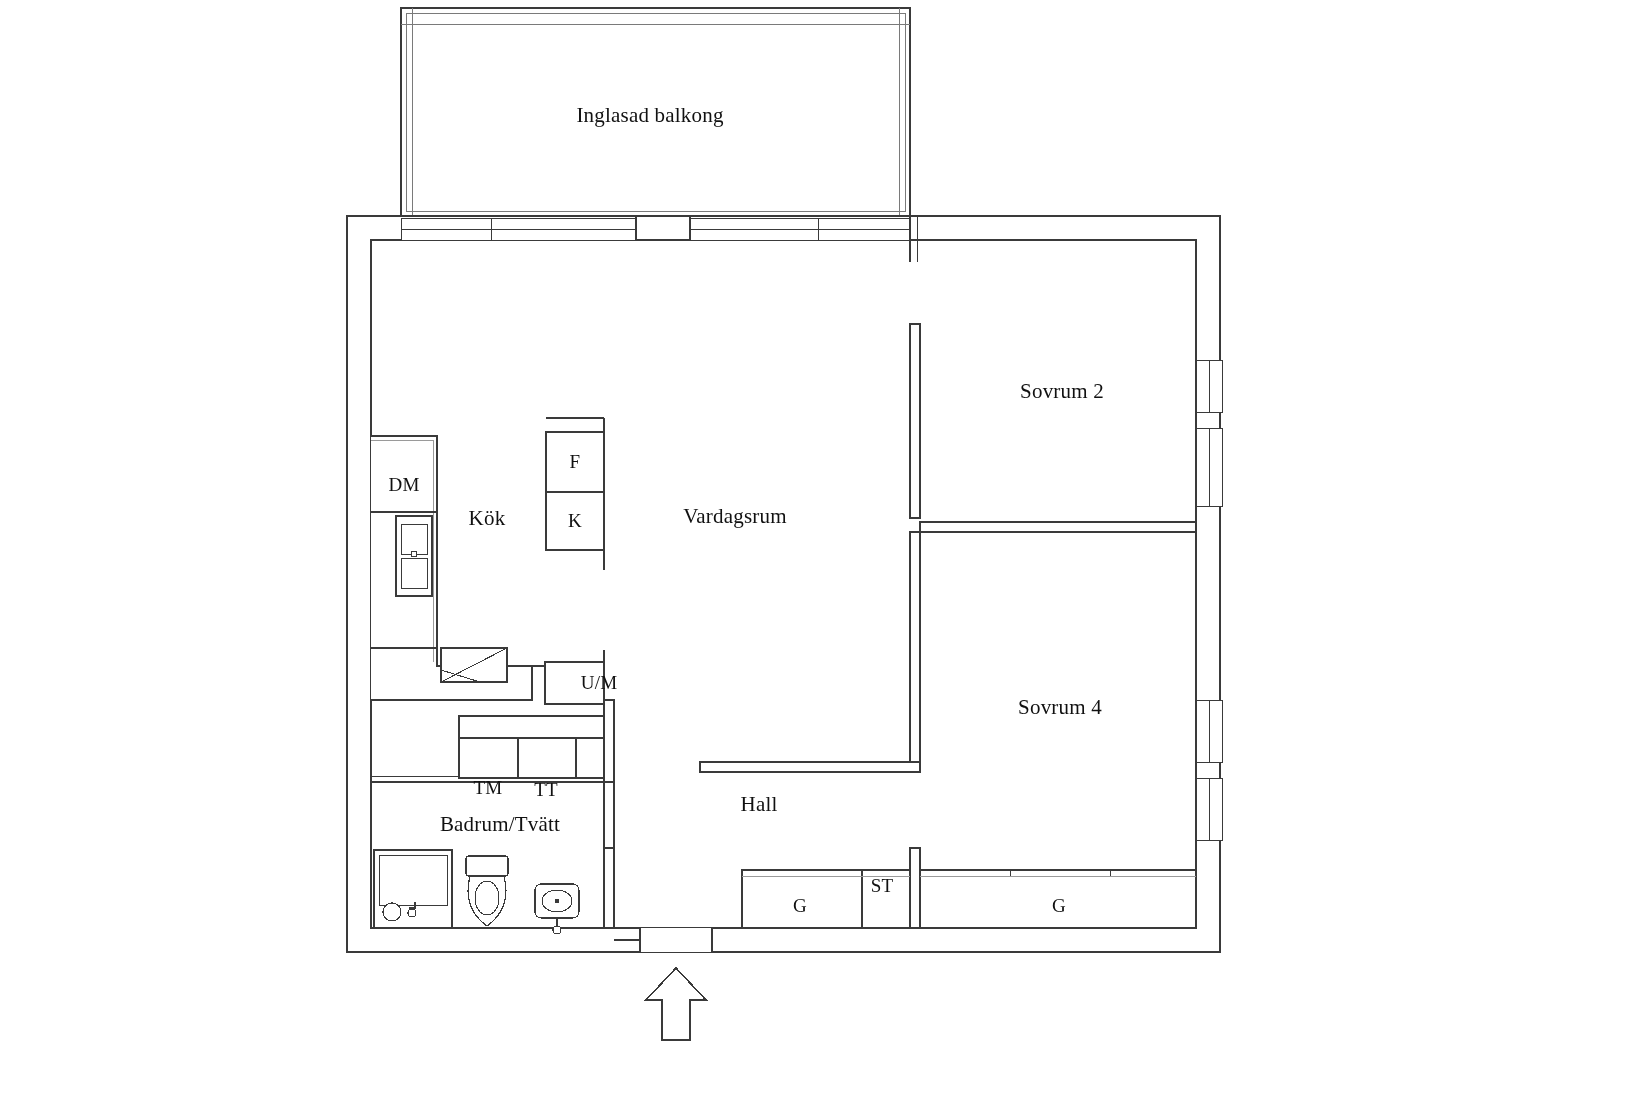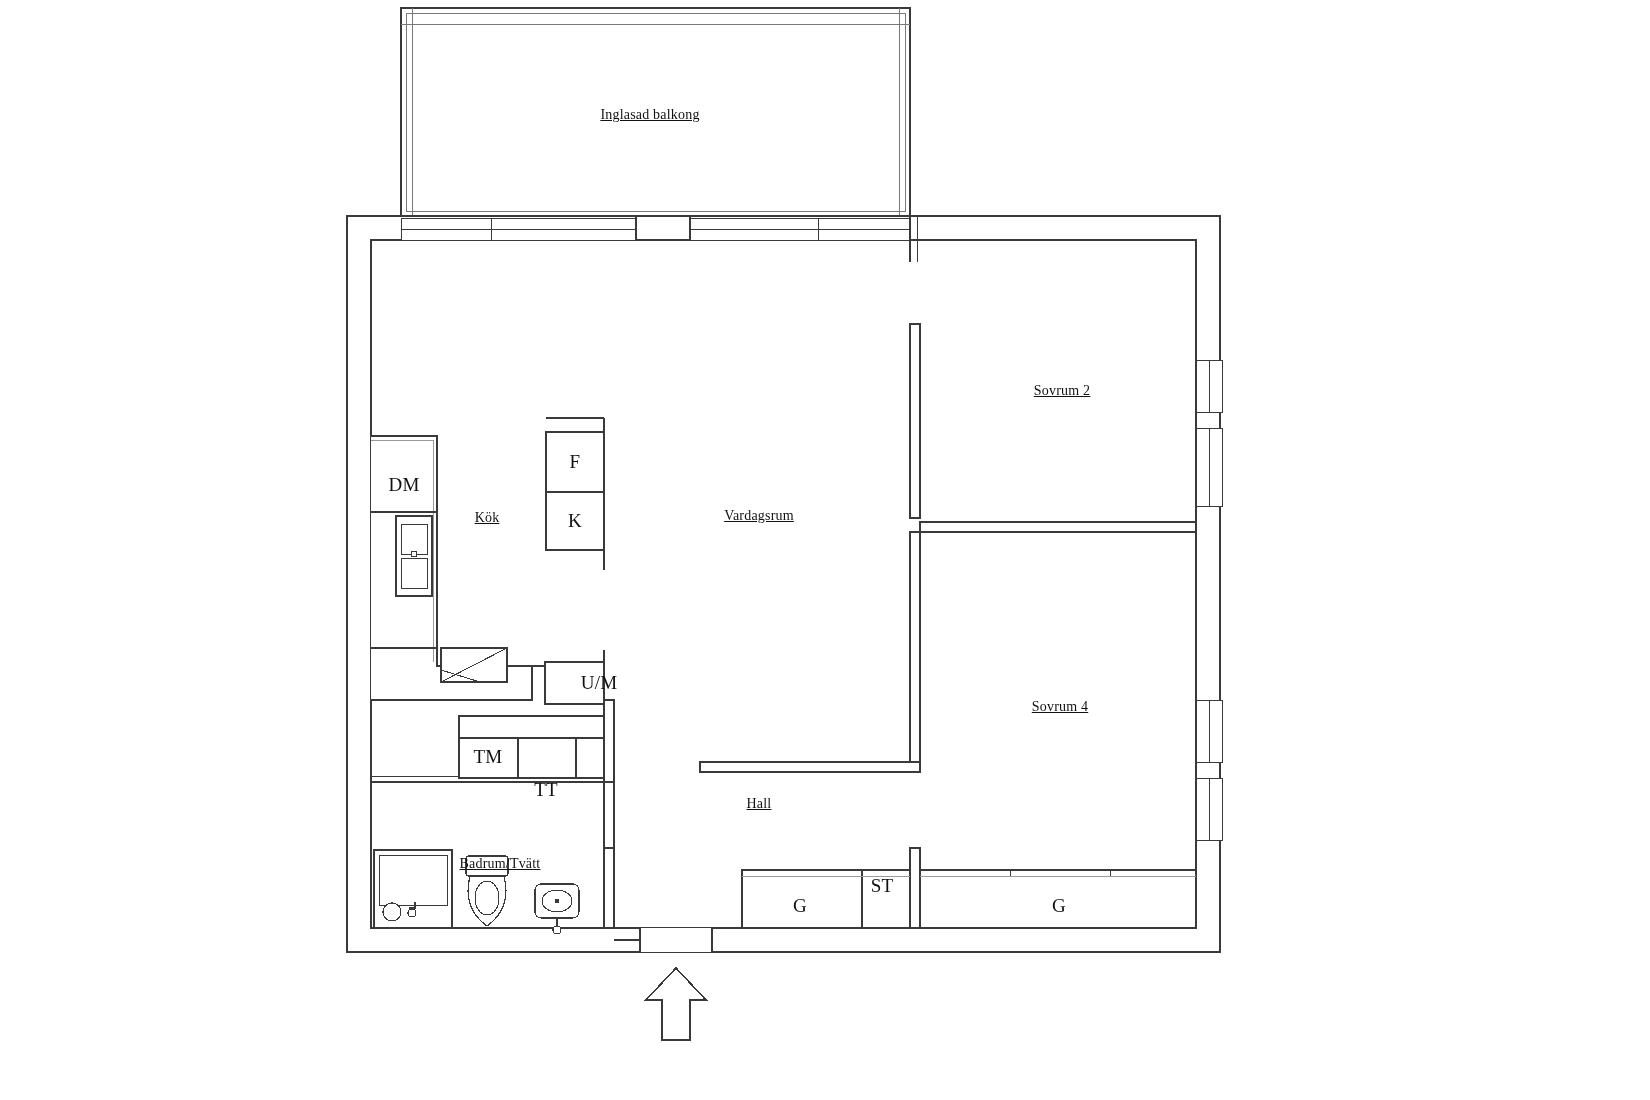--- a/index.html
+++ b/index.html
@@ -27,21 +27,21 @@
     height: 1100px;
   }
   .label {
     position: absolute;
     transform: translate(-50%, -50%);
     white-space: nowrap;
     font-family: "Liberation Serif", serif;
     color: #111111;
     letter-spacing: 0.2px;
   }
-  .label.room   { font-size: 14px; text-decoration: underline; }
+  .label.room   { font-size: 21px; }
   .label.small  { font-size: 19px; }
 </style>
 </head>
 <body>
 
 <div id="plan">
 
   <svg class="floorplan" viewBox="0 0 1650 1100">
     <g fill="none" stroke="#3a3a3a" stroke-width="2" shape-rendering="crispEdges">
 
@@ -182,29 +182,29 @@
 
       <g>
         <path d="M 676 968 L 706 1000 L 690 1000 L 690 1040 L 662 1040 L 662 1000 L 646 1000 Z" fill="#ffffff" stroke="#3a3a3a" stroke-width="1.6"></path>
       </g>
 
     </g>
   </svg>
 
   <div class="label room" style="left:650px; top:115px;">Inglasad balkong</div>
   <div class="label room" style="left:487px; top:518px;">Kök</div>
-  <div class="label room" style="left:759px; top:516px;">Vardagsrum</div>
+  <div class="label room" style="left:735px; top:516px;">Vardagsrum</div>
   <div class="label room" style="left:1062px; top:391px;">Sovrum 2</div>
   <div class="label room" style="left:1060px; top:707px;">Sovrum 4</div>
-  <div class="label room" style="left:500px; top:824px;margin-top:40px;">Badrum/Tvätt</div>
+  <div class="label room" style="left:500px; top:824px;">Badrum/Tvätt</div>
   <div class="label room" style="left:759px; top:804px;text-align:center;">Hall</div>
 
   <div class="label small" style="left:404px; top:485px;text-align:right;">DM</div>
   <div class="label small" style="left:575px; top:462px;">F</div>
   <div class="label small" style="left:575px; top:521px;">K</div>
   <div class="label small" style="left:575px; top:683px;margin-left:24px;">U/M</div>
-  <div class="label small" style="left:488px; top:757px;text-align:right;">TM</div>
+  <div class="label small" style="left:488px; top:788px;text-align:right;">TM</div>
   <div class="label small" style="left:546px; top:790px;">TT</div>
   <div class="label small" style="left:800px; top:906px;">G</div>
   <div class="label small" style="left:882px; top:886px;">ST</div>
   <div class="label small" style="left:1059px; top:906px;">G</div>
 
 </div>
 
 </body></html>

